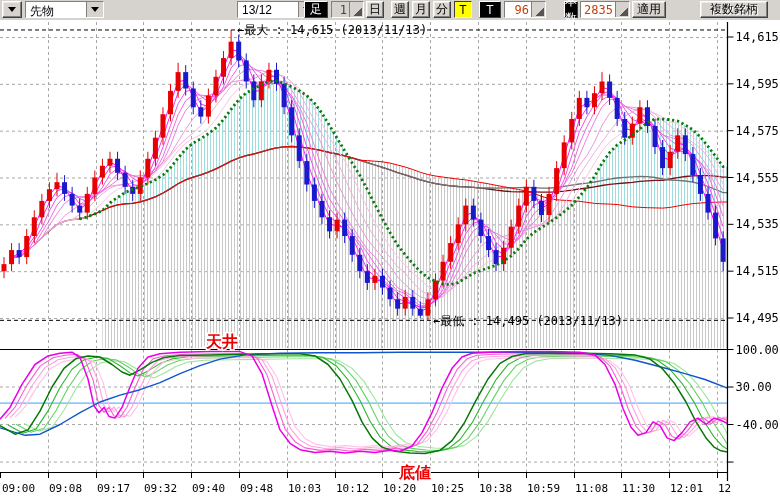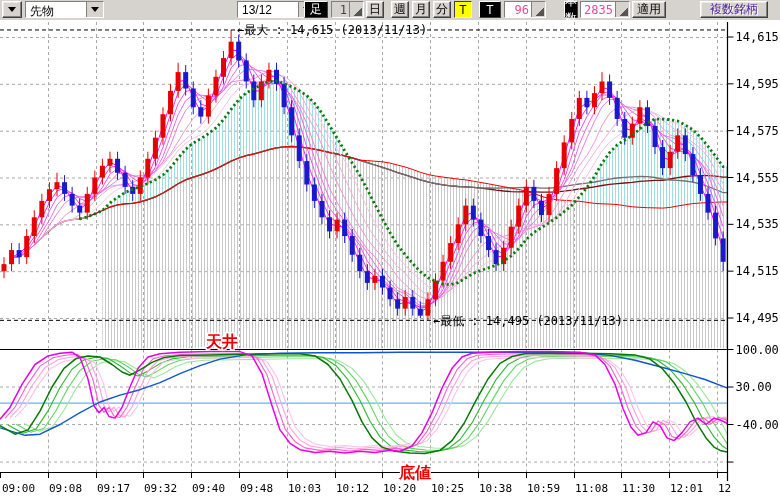--- a/index.html
+++ b/index.html
@@ -8,31 +8,31 @@
   
   #toolbar{position:absolute;left:0;top:0;width:780px;height:20px;background:#d6d3ce;
            border-bottom:1px solid #808080;}
   .tb{position:absolute;top:1px;height:17px;box-sizing:border-box;}
   .btn{background:#d6d3ce;border:1px solid;border-color:#fff #404040 #404040 #fff;
        box-shadow:inset -1px -1px 0 #808080, inset 1px 1px 0 #ece9e4;
        display:flex;align-items:center;justify-content:center;font-size:12px;color:#000;
        cursor:default;user-select:none;}
   .btn.black{background:#000;color:#fff;box-shadow:none;}
   .btn.yellow{background:#ffff00;border-color:#404040 #fff #fff #404040;box-shadow:none;}
-  .btn.disabled{color:#4c1d95;text-shadow:1px 1px 0 #ffffff;}
+  .btn.disabled{color:#000000;text-shadow:1px 1px 0 #ffffff;}
   .combo{display:flex;background:#fff;border:1px solid;border-color:#808080 #fff #fff #808080;
          box-shadow:inset 1px 1px 0 #404040;}
   .combo .val{flex:1;padding:1px 10px 0 4px;font-size:12px;white-space:nowrap;overflow:hidden;color:#000;background:#fff;}
   .combo .drop{width:16px;background:#d6d3ce;border-left:1px solid #808080;
                display:flex;align-items:center;justify-content:center;}
   .arr{width:0;height:0;border-left:4px solid transparent;border-right:4px solid transparent;
        border-top:5px solid #000;}
   .spin{display:flex;border:1px solid;border-color:#808080 #fff #fff #808080;background:#fff;}
   .spin .num{flex:1;font-family:"DejaVu Sans Mono",monospace;font-size:12px;text-align:right;
-             padding:1px 2px 0 2px;color:#ec4899;background:#fff;}
+             padding:1px 2px 0 2px;color:#c2410c;background:#fff;}
   .spin.gray .num{background:#d6d3ce;color:#444;}
   .spin .sbtn{width:13px;background:#d6d3ce;border-left:1px solid #808080;position:relative;}
   .spin .sbtn:after{content:"";position:absolute;right:1px;bottom:1px;width:9px;height:9px;
         background:linear-gradient(135deg,transparent 52%,#555 53%);}
   
   #chart-wrap{position:absolute;left:0;top:20px;width:780px;height:480px;background:#fff;}
   svg text{user-select:none;}
   .axlab{font-family:"DejaVu Sans Mono",monospace;font-size:12px;fill:#000;}
   .tlab{font-family:"DejaVu Sans Mono",monospace;font-size:11px;fill:#000;}
   .anno{font-family:"DejaVu Sans Mono","Liberation Sans",sans-serif;font-size:12px;fill:#000;}

